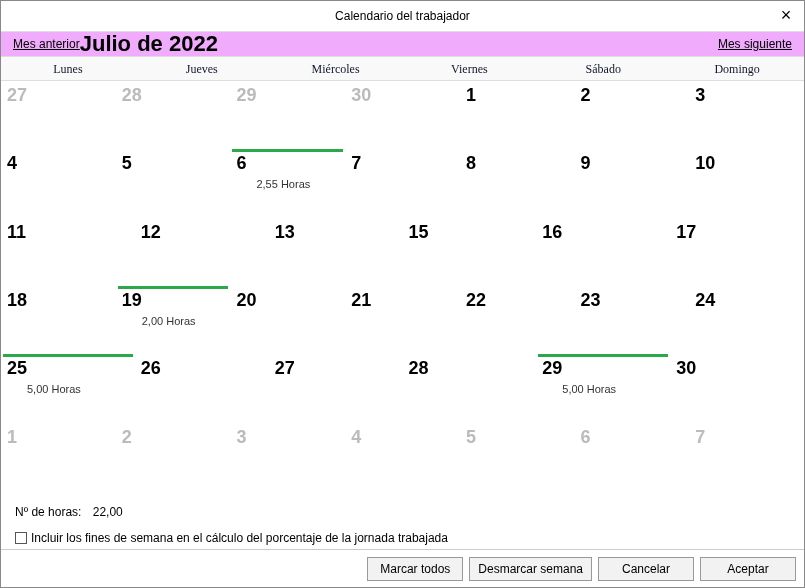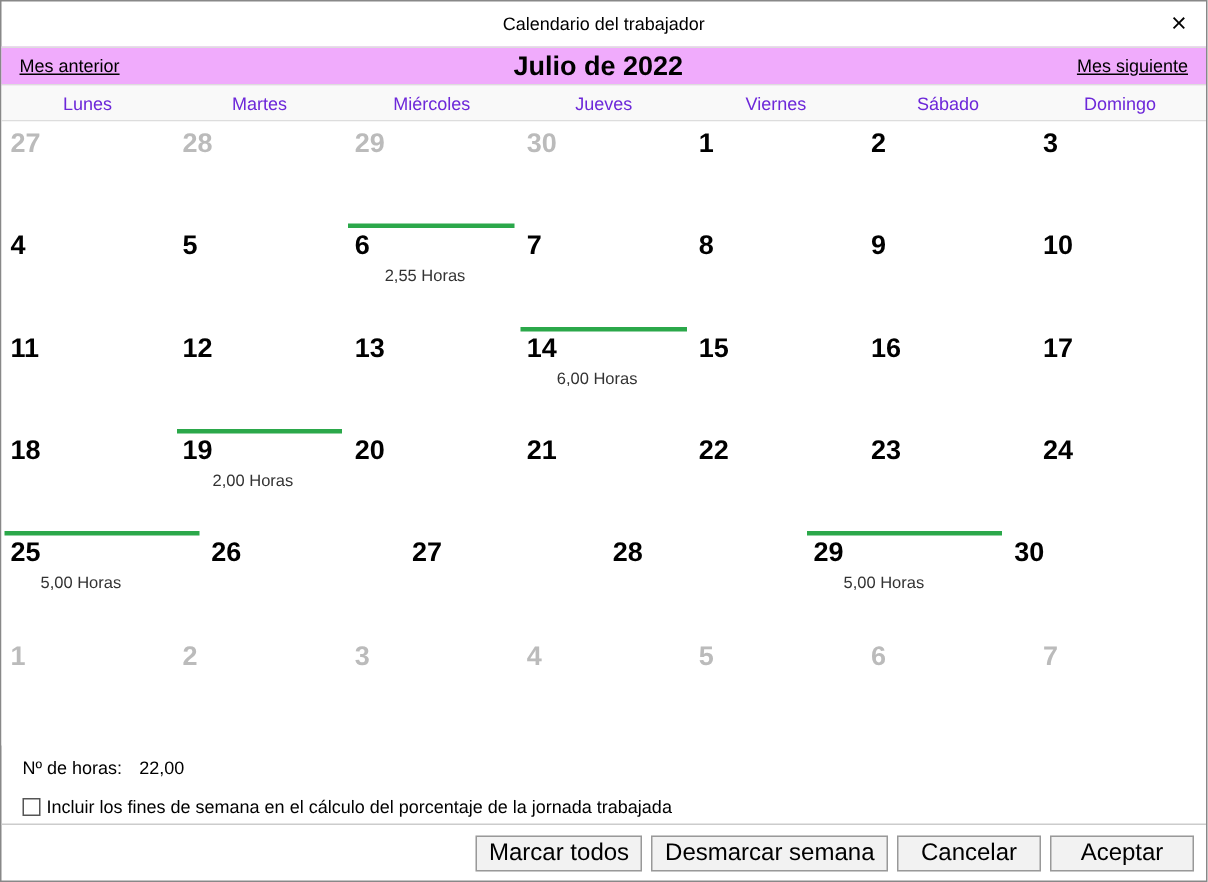--- a/index.html
+++ b/index.html
@@ -2,60 +2,59 @@
 <html><head>
 <meta charset="utf-8">
 <style>
 * { box-sizing: border-box; margin: 0; padding: 0; }
 body { font-family: "Segoe UI", Arial, sans-serif; font-size: 12px; color: #000; }
 .window { width: 805px; height: 588px; border: 1px solid #888; background: #fff; position: relative; display: flex; flex-direction: column; }
 .titlebar { height: 30px; display: flex; align-items: center; justify-content: center; position: relative; font-size: 12px; }
 .close-btn { position: absolute; right: 8px; top: 4px; font-size: 18px; cursor: pointer; width: 20px; text-align: center; }
 .nav-row { height: 26px; background: #f0abfc; display: flex; align-items: center; padding: 0 12px; border-top: 1px solid #ddd; border-bottom: 1px solid #ddd; }
 .nav-prev, .nav-next { text-decoration: underline; cursor: pointer; font-size: 12px; }
-.nav-title { flex: 1; text-align: center; font-size: 18px; font-weight: 600; }
+.nav-title { flex: 1; text-align: left; font-size: 22px; font-weight: 600; }
 .dow-row { height: 24px; background: #f9f9f9; display: flex; border-bottom: 1px solid #ddd; }
-.dow-cell { flex: 1; text-align: center; font-size: 12px; color: #6d28d9; line-height: 24px; }
+.dow-cell { flex: 1; text-align: center; font-size: 12px; color: #0f172a; line-height: 24px; font-family: Liberation Serif, serif; }
 .cal-grid { flex: 1; display: flex; flex-direction: column; background: #fff; padding-bottom: 6px; }
 .cal-row { flex: 1; display: flex; }
 .cal-cell { flex: 1; position: relative; padding: 4px 6px 0 6px; }
 .day-num { font-size: 18px; font-weight: 700; }
 .day-num.inactive { color: #bbb; font-weight: 600; }
 .mark-bar { position: absolute; top: 0; left: 2px; right: 2px; height: 3px; background: #2ba84a; }
 .hours-label { font-size: 11px; color: #333; margin-top: 4px; padding-left: 20px; }
 .footer-info { padding: 8px 14px 4px 14px; font-size: 12px; }
 .hours-total-row { margin-bottom: 6px; }
 .hours-total-row .lbl { display: inline-block; }
 .hours-total-row .val { margin-left: 8px; }
 .check-row { display: flex; align-items: center; gap: 4px; font-size: 12px; margin-top: 12px; }
 .check-box { width: 12px; height: 12px; border: 1px solid #555; display: inline-block; cursor: pointer; }
 .btn-bar { height: 38px; border-top: 1px solid #ccc; display: flex; align-items: center; justify-content: flex-end; gap: 6px; padding: 0 8px; }
-.btn { min-width: 96px; height: 24px; border: 1px solid #999; background: #f2f2f2; font-size: 16px; cursor: pointer; padding: 0 8px; text-align: center; line-height: 22px; }
+.btn { min-width: 96px; height: 24px; border: 1px solid #999; background: #f2f2f2; font-size: 12px; cursor: pointer; padding: 0 8px; text-align: center; line-height: 22px; }
 </style>
 </head>
 <body>
 
 <div class="window">
 
   <div class="titlebar">
     <span>Calendario del trabajador</span>
     <span class="close-btn">×</span>
   </div>
 
   <div class="nav-row">
     <span class="nav-prev">Mes anterior</span>
     <span class="nav-title">Julio de 2022</span>
     <span class="nav-next">Mes siguiente</span>
   </div>
 
   <div class="dow-row">
     <div class="dow-cell">Lunes</div>
-    <div class="dow-cell">Martes</div>
+    <div class="dow-cell">Jueves</div>
     <div class="dow-cell">Miércoles</div>
-    <div class="dow-cell">Jueves</div>
     <div class="dow-cell">Viernes</div>
     <div class="dow-cell">Sábado</div>
     <div class="dow-cell">Domingo</div>
   </div>
 
   <div class="cal-grid" id="cal-grid">
       <div class="cal-row">
         <div class="cal-cell">
           <div class="day-num inactive">27</div>
         </div>
@@ -105,25 +104,20 @@
       </div>
       <div class="cal-row">
         <div class="cal-cell">
           <div class="day-num">11</div>
         </div>
         <div class="cal-cell">
           <div class="day-num">12</div>
         </div>
         <div class="cal-cell">
           <div class="day-num">13</div>
-        </div>
-        <div class="cal-cell">
-          <div class="mark-bar"></div>
-          <div class="day-num">14</div>
-          <div class="hours-label">6,00 Horas</div>
         </div>
         <div class="cal-cell">
           <div class="day-num">15</div>
         </div>
         <div class="cal-cell">
           <div class="day-num">16</div>
         </div>
         <div class="cal-cell">
           <div class="day-num">17</div>
         </div>

